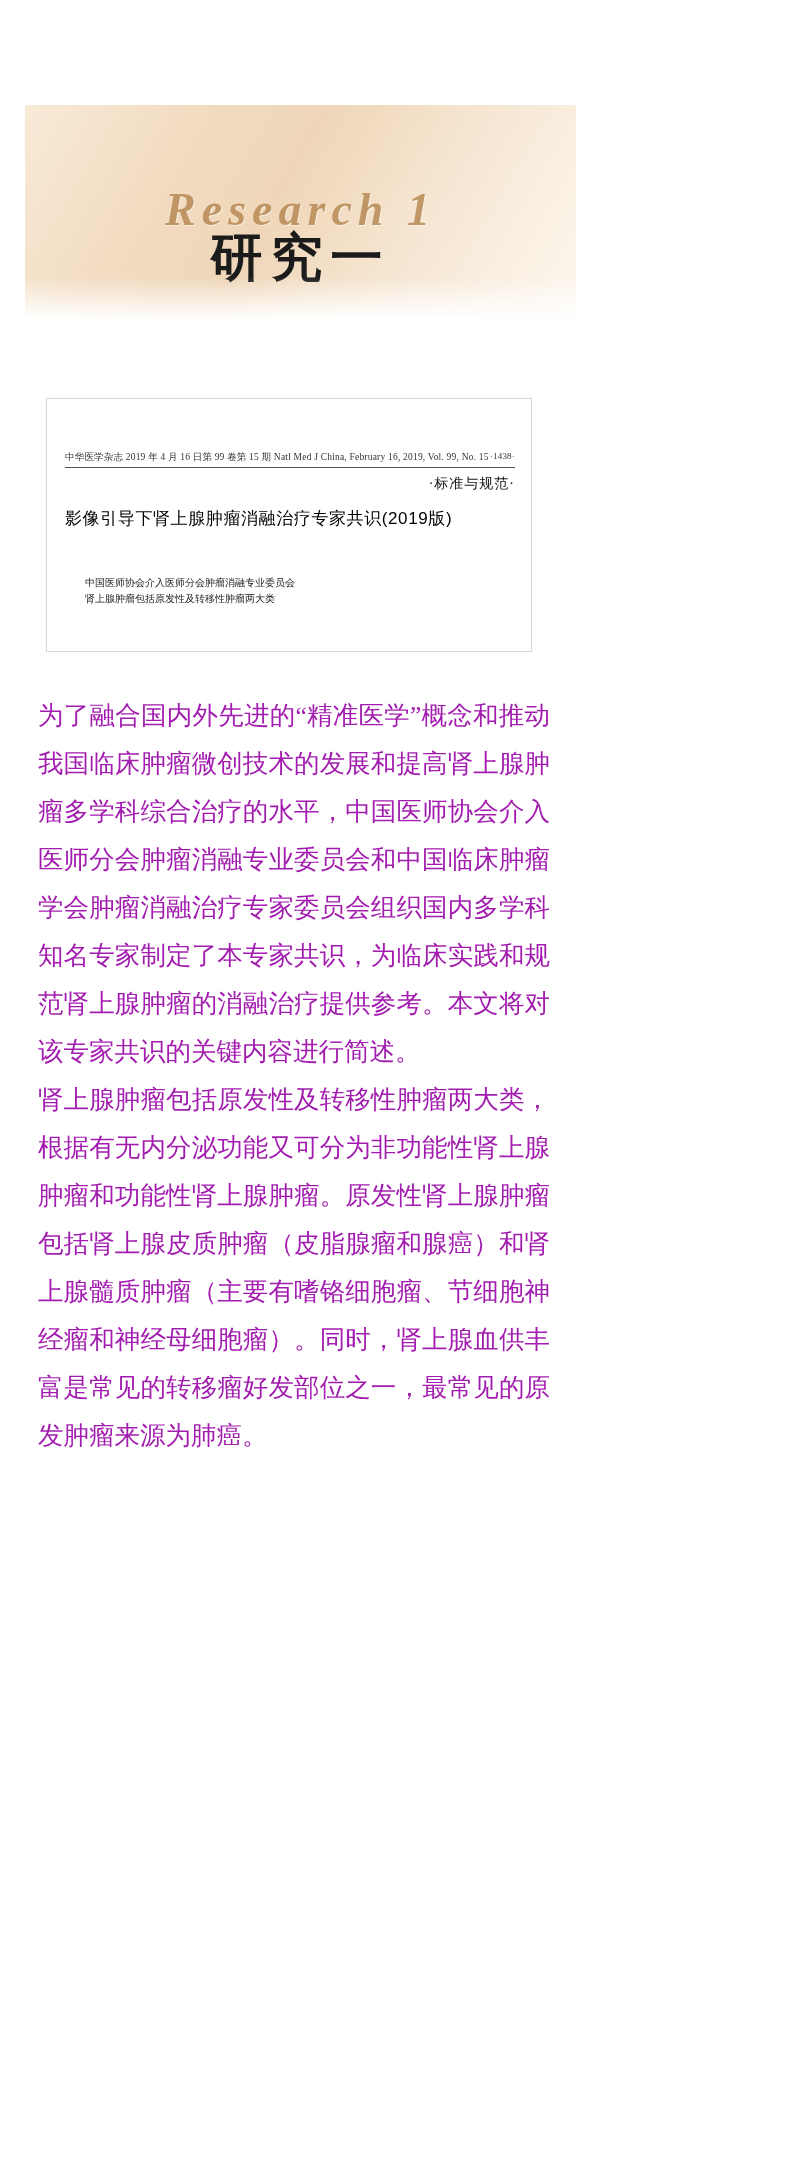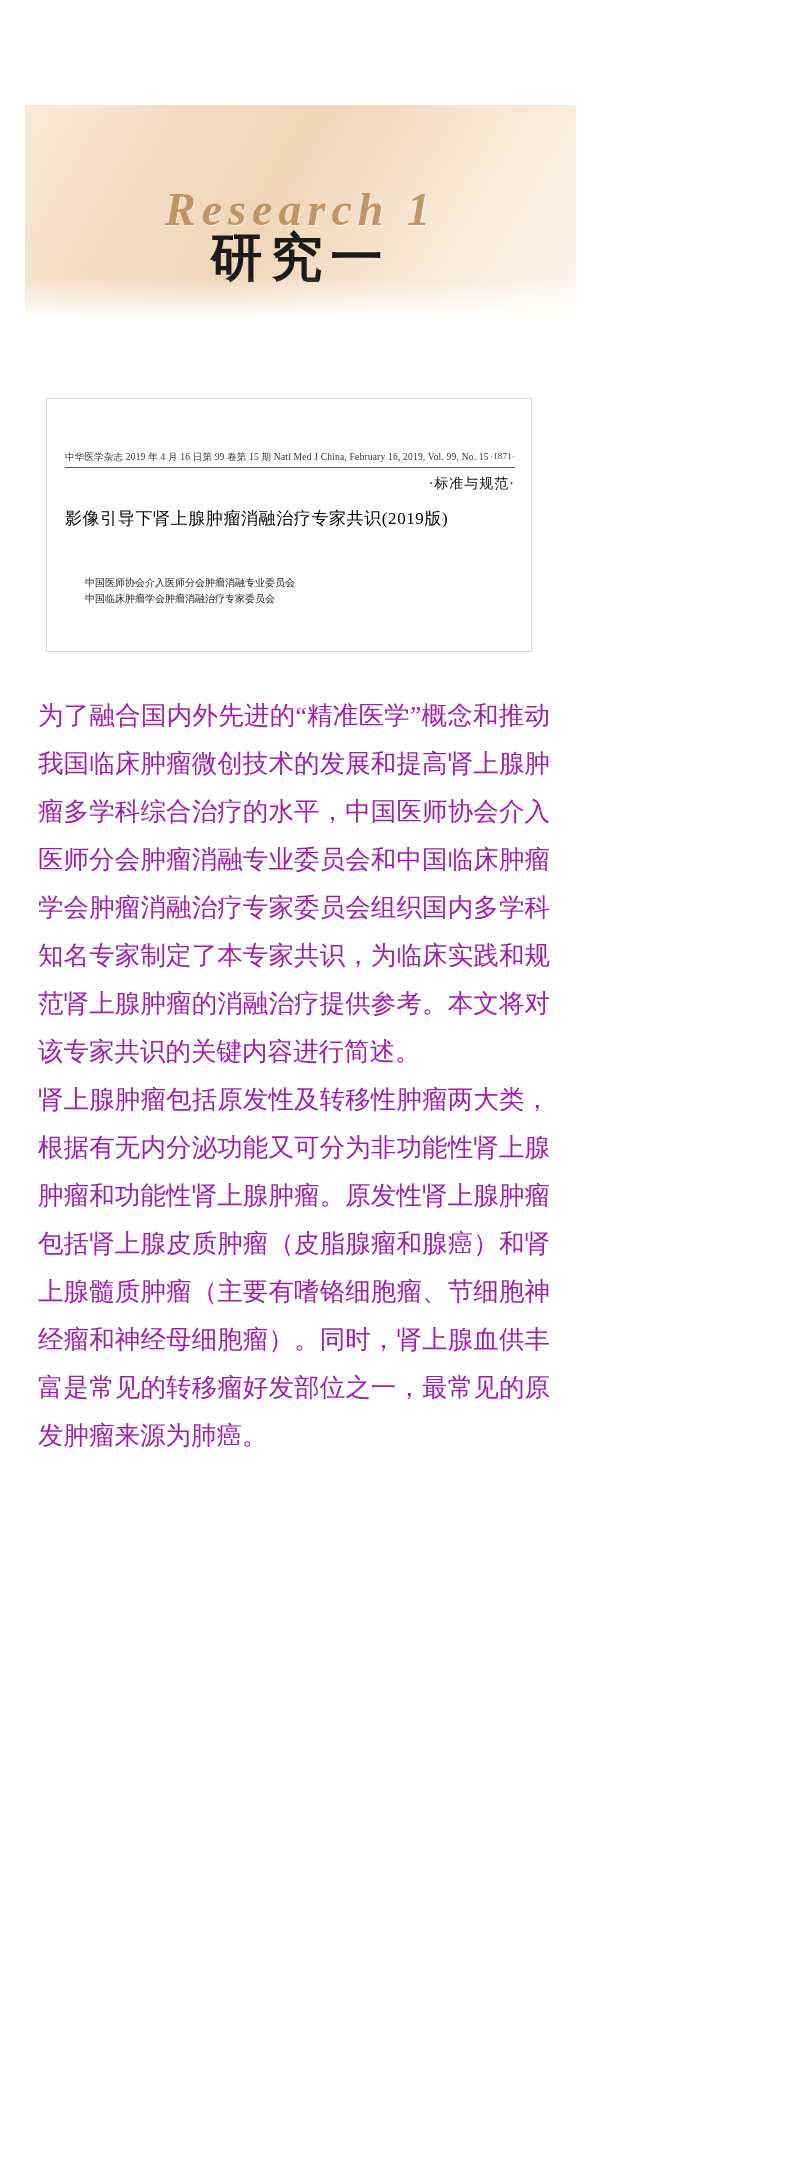--- a/index.html
+++ b/index.html
@@ -104,21 +104,21 @@
     font-family: Liberation Serif, serif;
     font-size: 14px;
     color: #111;
     letter-spacing: 1px;
   }
   .clip-title {
     position: absolute;
     left: 18px;
     top: 108px;
     right: 60px;
-    font-family: Liberation Serif, serif;
+    font-family: Liberation Sans, sans-serif;
     font-size: 17px;
     line-height: 1.45;
     color: #000;
     letter-spacing: 0.6px;
   }
   .clip-authors {
     position: absolute;
     left: 18px;
     top: 176px;
     right: 30px;
@@ -149,28 +149,28 @@
 </head>
 <body>
 
 <div class="banner">
   <div class="banner-script">Research 1</div>
   <div class="banner-title">研究一</div>
 </div>
 
 <div class="clip">
   <div class="clip-header">
-    <span class="pageno">·1871·</span>
+    <span class="pageno">·1438·</span>
     <span>中华医学杂志 2019 年 4 月 16 日第 99 卷第 15 期    Natl Med J China, February 16, 2019, Vol. 99, No. 15</span>
   </div>
   <div class="clip-rule"></div>
   <div class="clip-section">·标准与规范·</div>
   <div class="clip-title">影像引导下肾上腺肿瘤消融治疗专家共识(2019版)</div>
   <div class="clip-authors">
     <div>中国医师协会介入医师分会肿瘤消融专业委员会</div>
-    <div>中国临床肿瘤学会肿瘤消融治疗专家委员会</div>
+    <div>肾上腺肿瘤包括原发性及转移性肿瘤两大类</div>
   </div>
 </div>
 
 <div class="body-text">
   <p>为了融合国内外先进的“精准医学”概念和推动我国临床肿瘤微创技术的发展和提高肾上腺肿瘤多学科综合治疗的水平，中国医师协会介入医师分会肿瘤消融专业委员会和中国临床肿瘤学会肿瘤消融治疗专家委员会组织国内多学科知名专家制定了本专家共识，为临床实践和规范肾上腺肿瘤的消融治疗提供参考。本文将对该专家共识的关键内容进行简述。</p>
   <p>肾上腺肿瘤包括原发性及转移性肿瘤两大类，根据有无内分泌功能又可分为非功能性肾上腺肿瘤和功能性肾上腺肿瘤。原发性肾上腺肿瘤包括肾上腺皮质肿瘤（皮脂腺瘤和腺癌）和肾上腺髓质肿瘤（主要有嗜铬细胞瘤、节细胞神经瘤和神经母细胞瘤）。同时，肾上腺血供丰富是常见的转移瘤好发部位之一，最常见的原发肿瘤来源为肺癌。</p>
 </div>
 
 </body></html>

